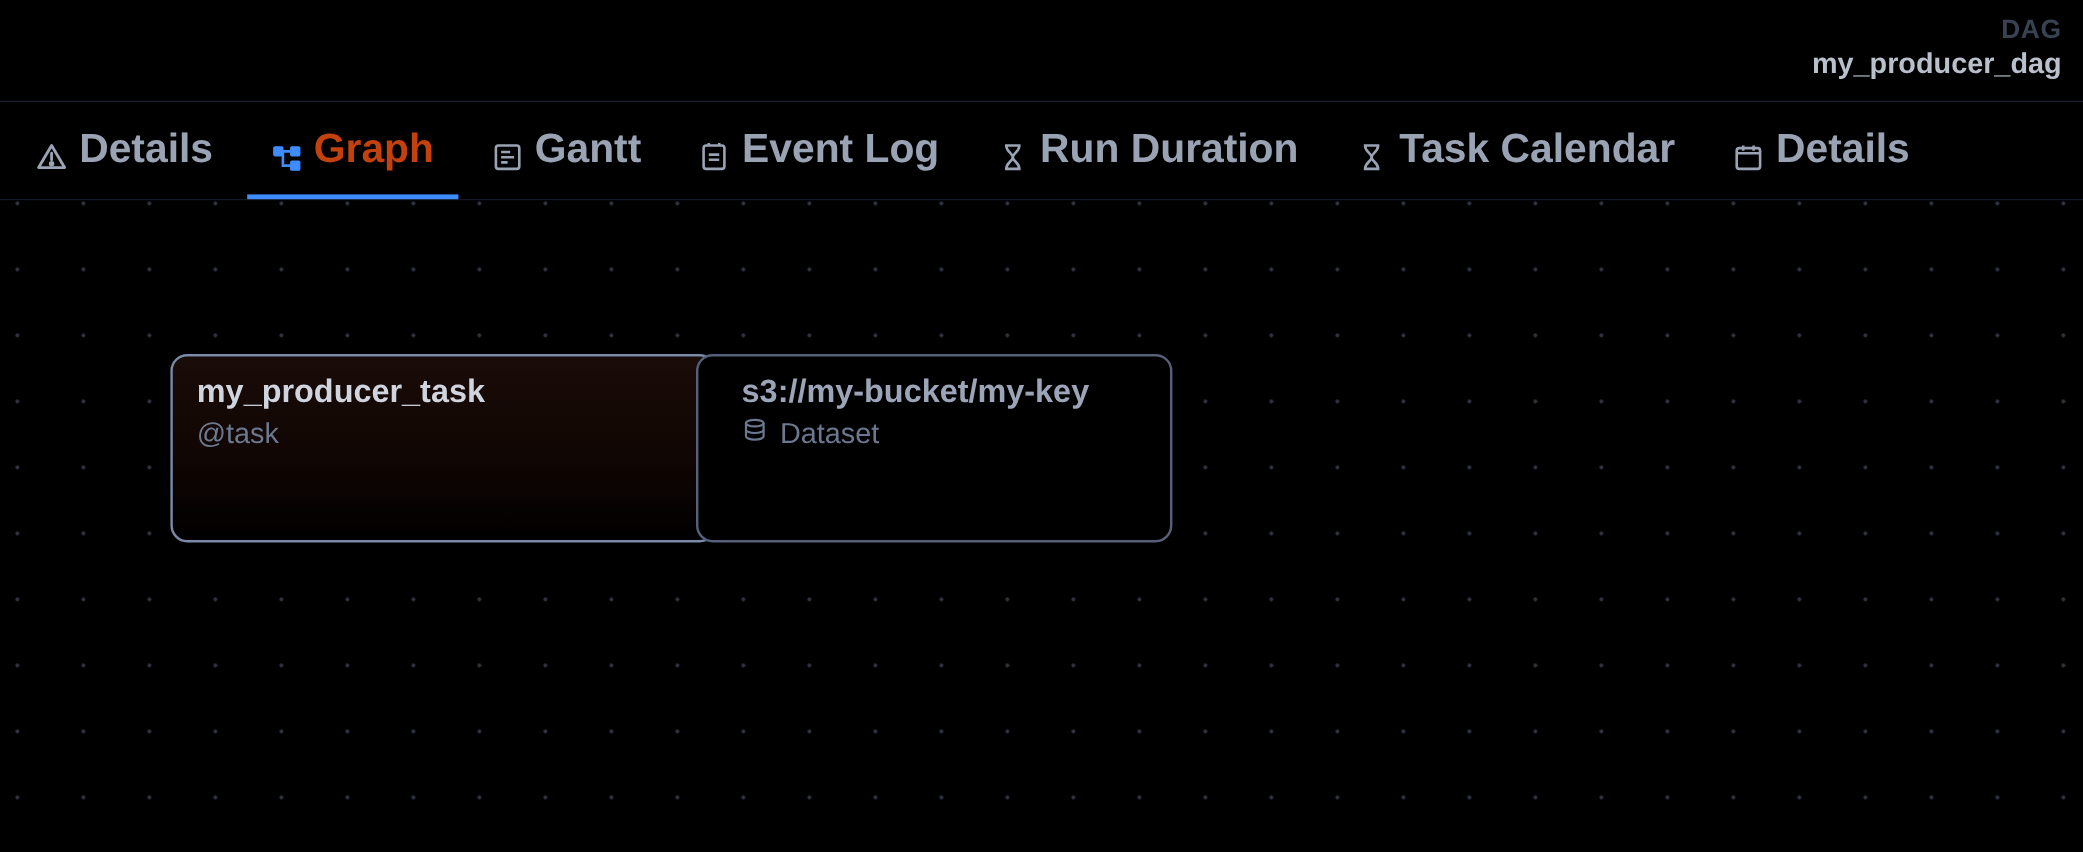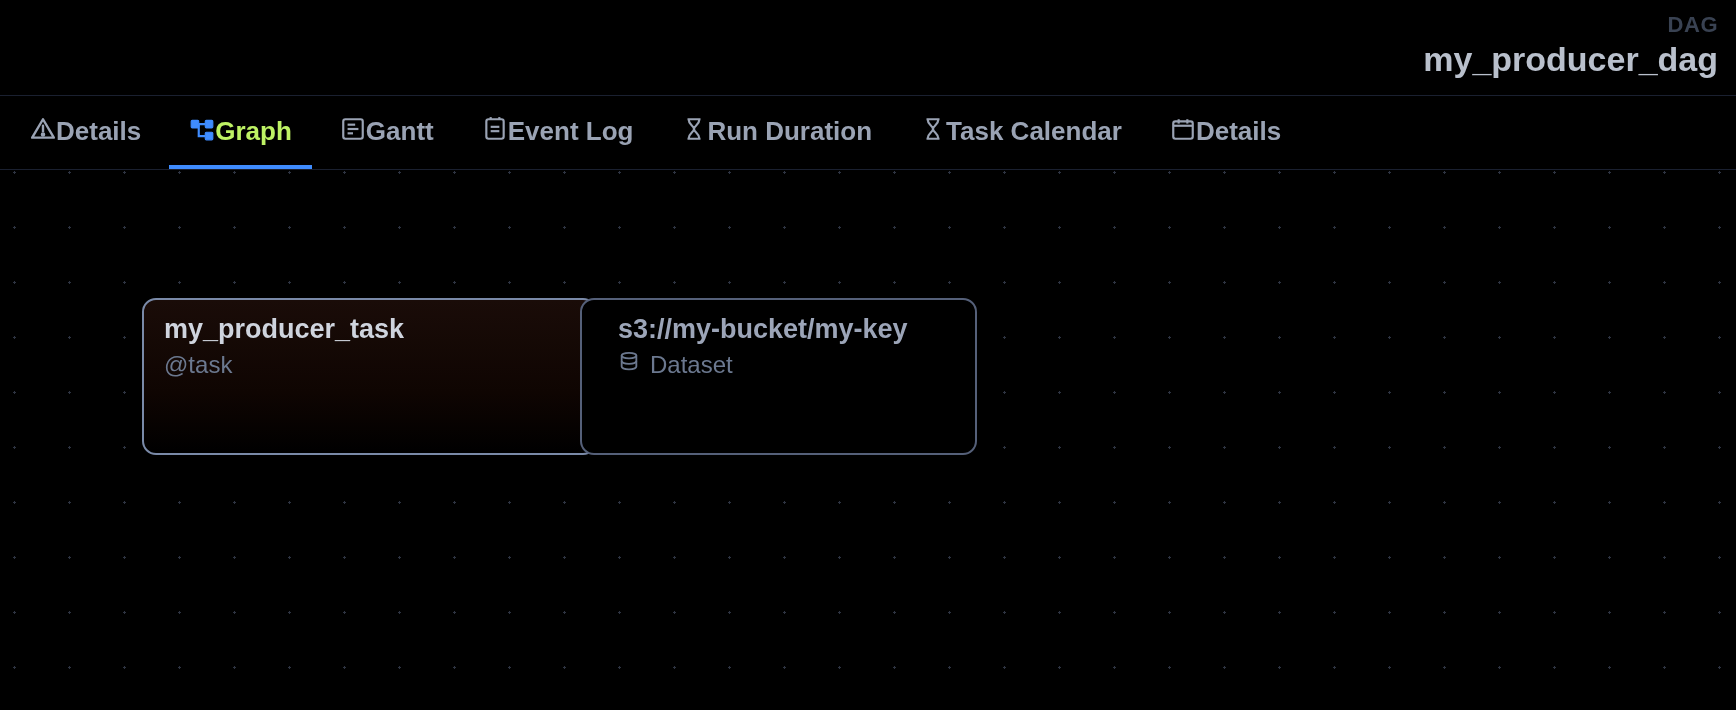--- a/index.html
+++ b/index.html
@@ -17,47 +17,48 @@
     padding: 12px 18px 16px 18px;
     text-align: right;
   }
   .header-eyebrow {
     font-size: 22px;
     font-weight: 800;
     color: #394252;
     letter-spacing: 0.5px;
   }
   .header-title {
-    font-size: 34px;
+    font-size: 24px;
     font-weight: 700;
     color: #b9c0cc;
     margin-top: 2px;
   }
 
   .tabbar {
     display: flex;
     align-items: center;
     border-top: 1px solid #1a2030;
     border-bottom: 1px solid #1a2030;
     padding: 0 10px;
     gap: 8px;
   }
   .tab {
     display: flex;
-    align-items: flex-start;
+    align-items: flex-end;
+    gap: 10px;
     padding: 20px 20px 18px 20px;
-    font-size: 26px;
+    font-size: 34px;
     font-weight: 700;
     color: #9aa3b4;
     cursor: pointer;
     border-bottom: 4px solid transparent;
     user-select: none;
   }
   .tab.active {
-    color: #bef264;
+    color: #c2410c;
     border-bottom-color: #3f8cff;
   }
   .tab .icon {
     width: 26px;
     height: 26px;
     display: inline-flex;
     align-items: center;
     justify-content: center;
     flex-shrink: 0;
   }

